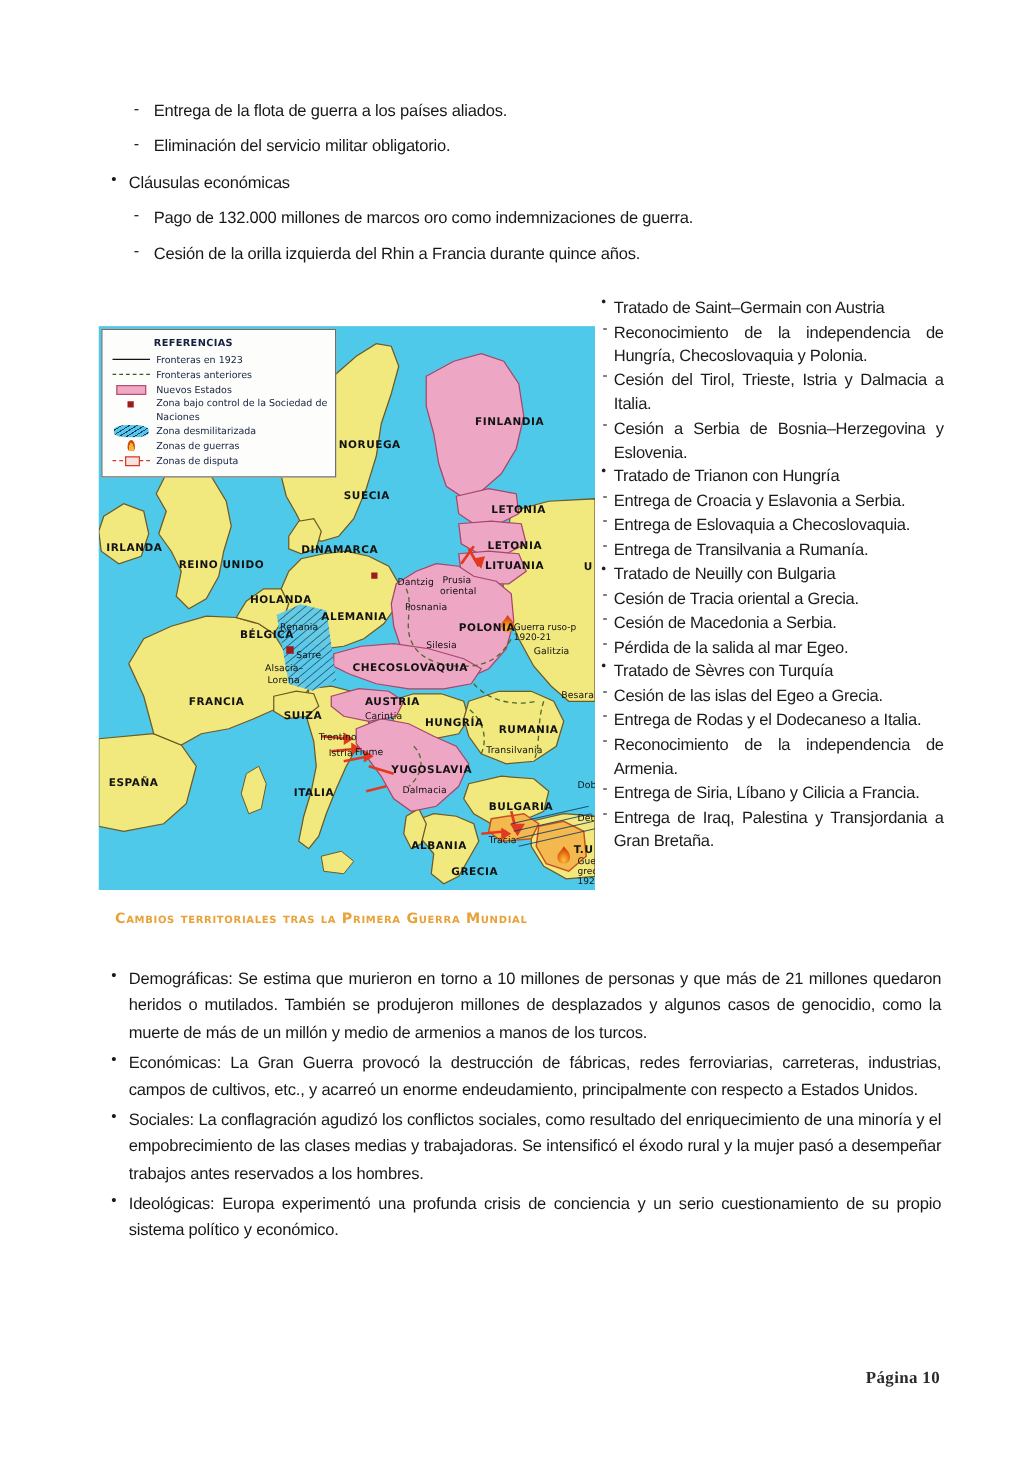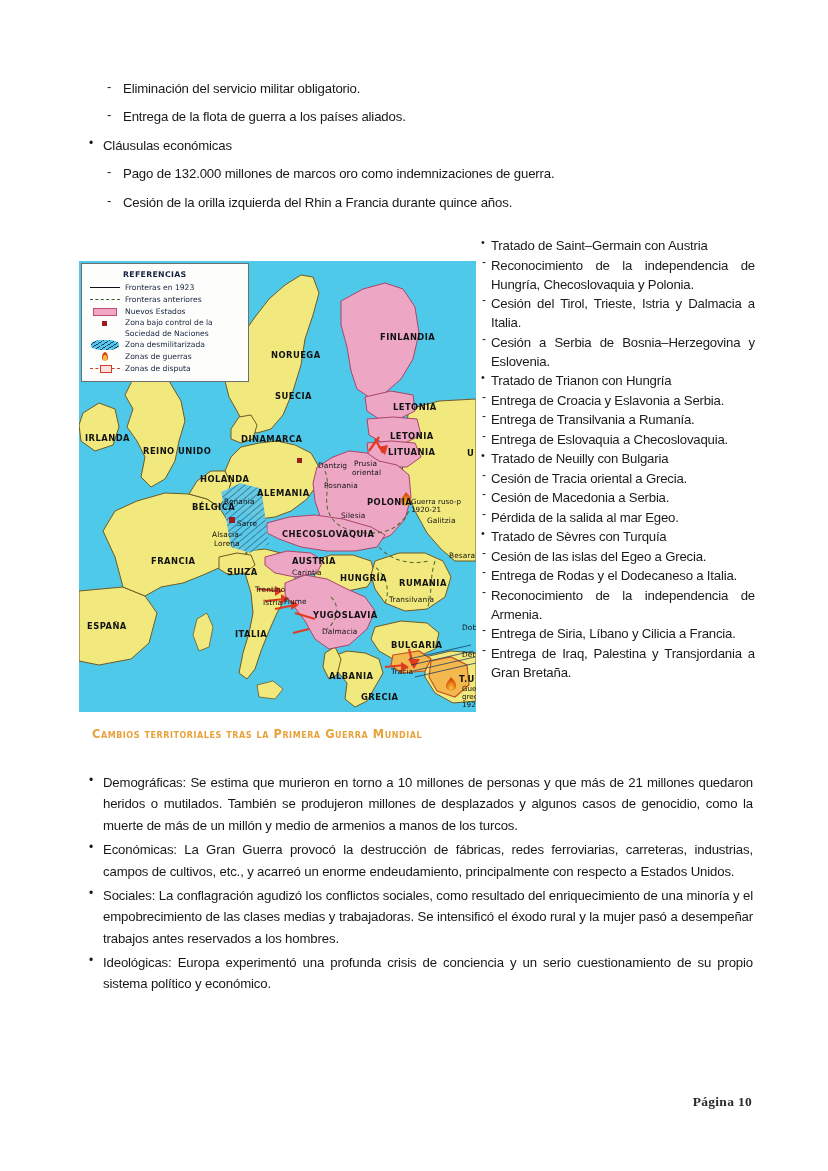--- a/index.html
+++ b/index.html
@@ -95,21 +95,21 @@
     width: 100%;
     height: 100%;
     display: block;
   }
 
   
   .legend {
     position: absolute;
     left: 2px;
     top: 2px;
-    width: 168px;
+    width: 188px;
     background: #fdfdfb;
     border: 1px solid #6f6f6f;
     padding: 6px 6px 6px 7px;
     box-sizing: border-box;
     font-size: 7.6px;
     line-height: 1.34;
     color: #15213f;
     font-family: "DejaVu Sans", sans-serif;
     z-index: 9;
   }
@@ -308,24 +308,24 @@
   }
 </style>
 </head>
 <body>
 
 <div class="page">
 
   <div class="top-block body-text">
     <ul class="plain">
       <li class="dash-item">
-        <span>Eliminación del servicio militar obligatorio.</span>
+        <span>Entrega de la flota de guerra a los países aliados.</span>
       </li>
       <li class="dash-item">
-        <span>Entrega de la flota de guerra a los países aliados.</span>
+        <span>Eliminación del servicio militar obligatorio.</span>
       </li>
       <li class="bullet-item">
         <span>Cláusulas económicas</span>
       </li>
       <li class="dash-item">
         <span>Pago de 132.000 millones de marcos oro como indemnizaciones de guerra.</span>
       </li>
       <li class="dash-item">
         <span>Cesión de la orilla izquierda del Rhin a Francia durante quince años.</span>
       </li>
@@ -568,22 +568,22 @@
 
   <div class="map-caption">Cambios territoriales tras la Primera Guerra Mundial</div>
 
   <div class="treaty-col" id="treaty-col">
       <p class="t-head">Tratado de Saint–Germain con Austria</p>
       <p class="t-item">Reconocimiento de la independencia de Hungría, Checoslovaquia y Polonia.</p>
       <p class="t-item">Cesión del Tirol, Trieste, Istria y Dalmacia a Italia.</p>
       <p class="t-item">Cesión a Serbia de Bosnia–Herzegovina y Eslovenia.</p>
       <p class="t-head">Tratado de Trianon con Hungría</p>
       <p class="t-item">Entrega de Croacia y Eslavonia a Serbia.</p>
+      <p class="t-item">Entrega de Eslovaquia a Checoslovaquia.</p>
       <p class="t-item">Entrega de Transilvania a Rumanía.</p>
-      <p class="t-item">Entrega de Eslovaquia a Checoslovaquia.</p>
       <p class="t-head">Tratado de Neuilly con Bulgaria</p>
       <p class="t-item">Cesión de Tracia oriental a Grecia.</p>
       <p class="t-item">Cesión de Macedonia a Serbia.</p>
       <p class="t-item">Pérdida de la salida al mar Egeo.</p>
       <p class="t-head">Tratado de Sèvres con Turquía</p>
       <p class="t-item">Cesión de las islas del Egeo a Grecia.</p>
       <p class="t-item">Entrega de Rodas y el Dodecaneso a Italia.</p>
       <p class="t-item">Reconocimiento de la independencia de Armenia.</p>
       <p class="t-item">Entrega de Siria, Líbano y Cilicia a Francia.</p>
       <p class="t-item">Entrega de Iraq, Palestina y Transjordania a Gran Bretaña.</p>

